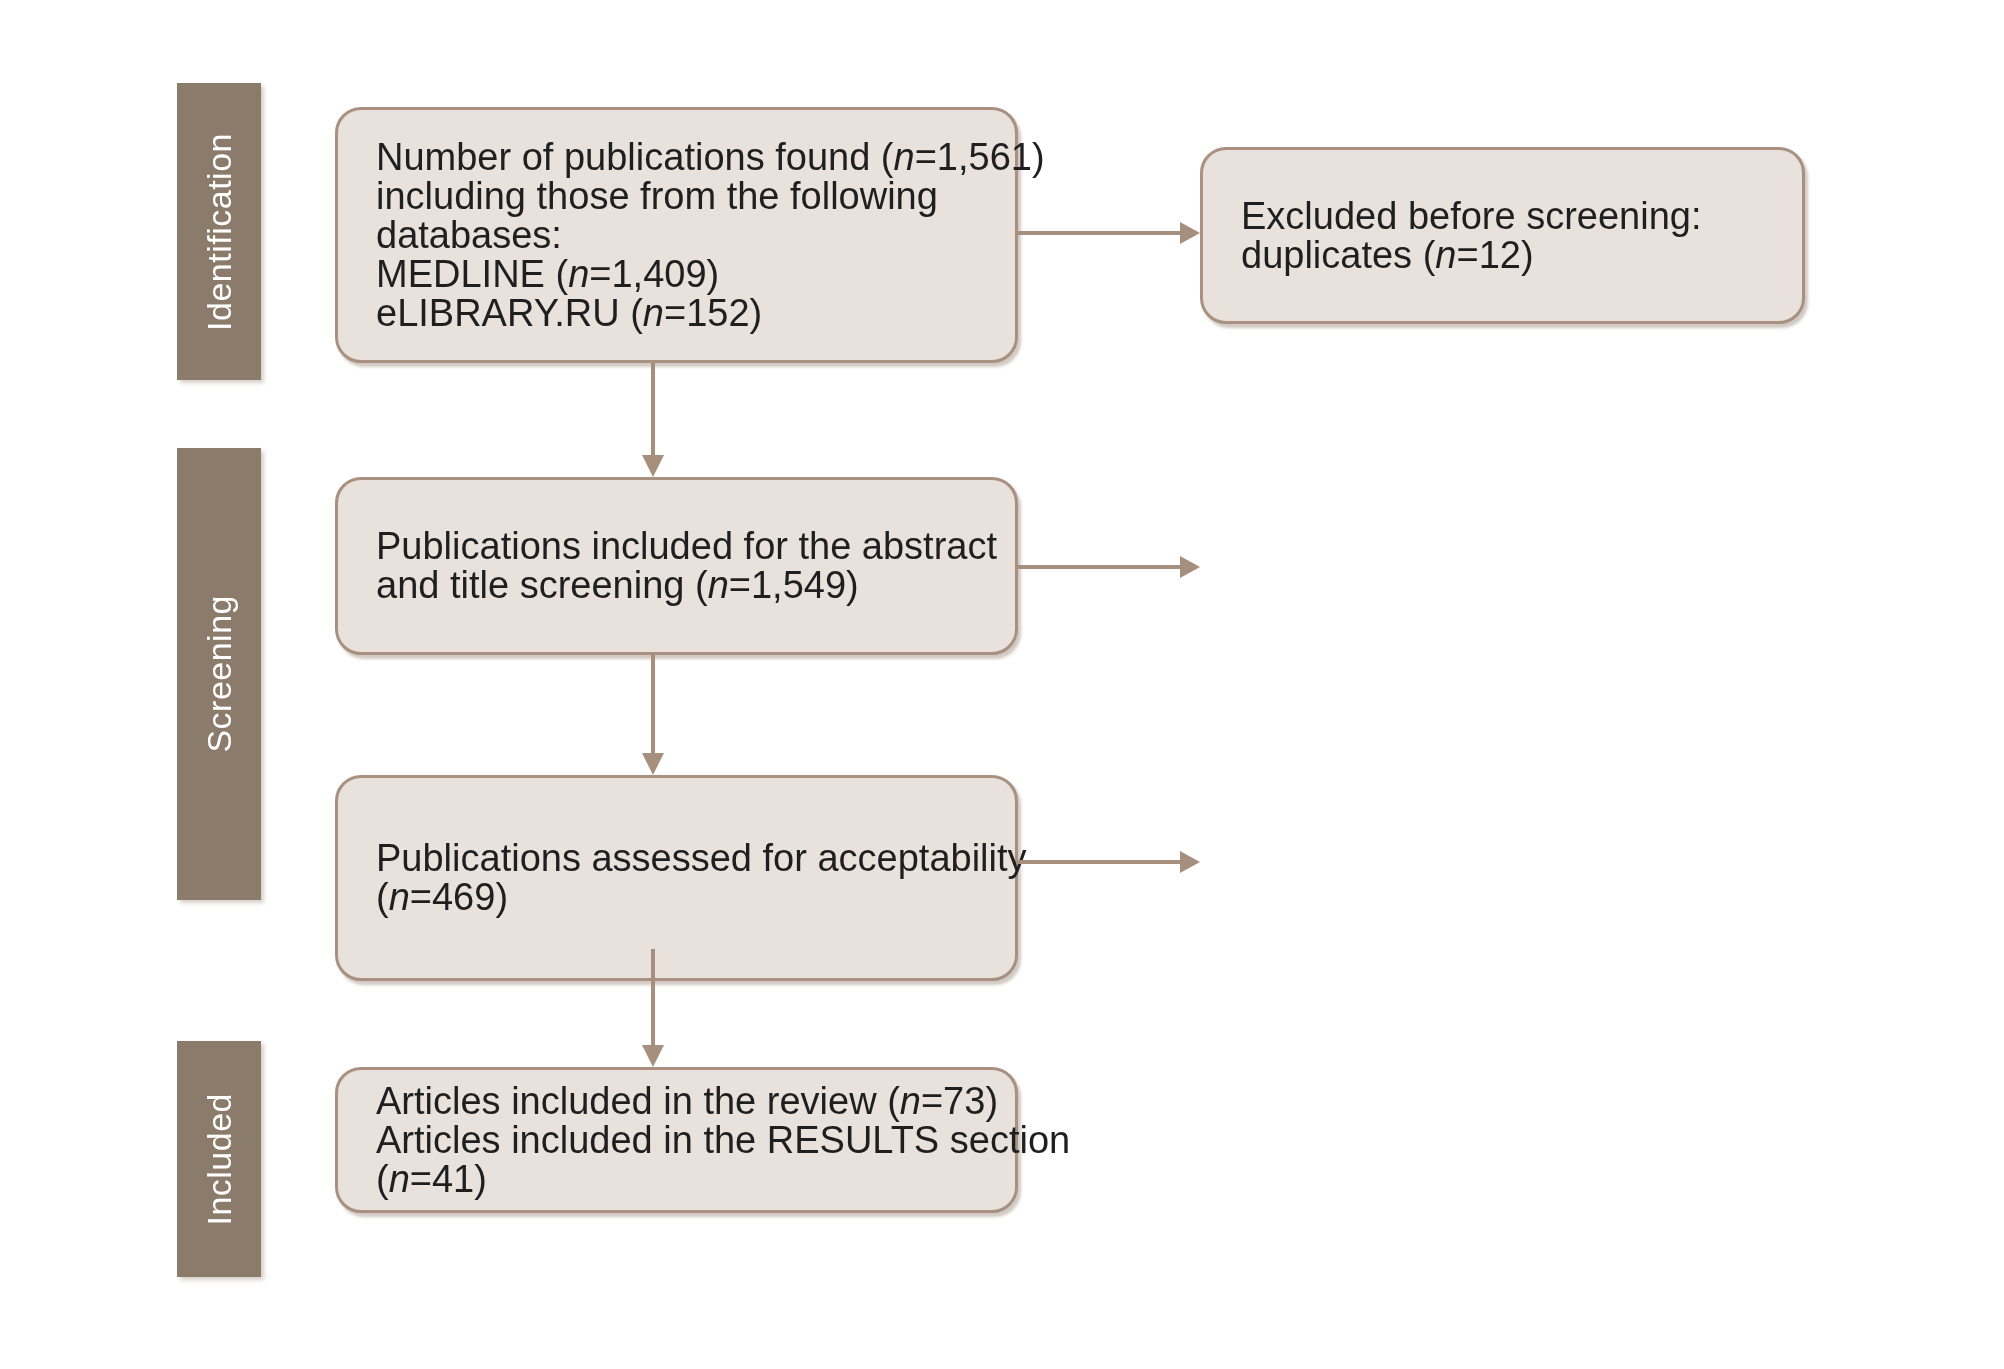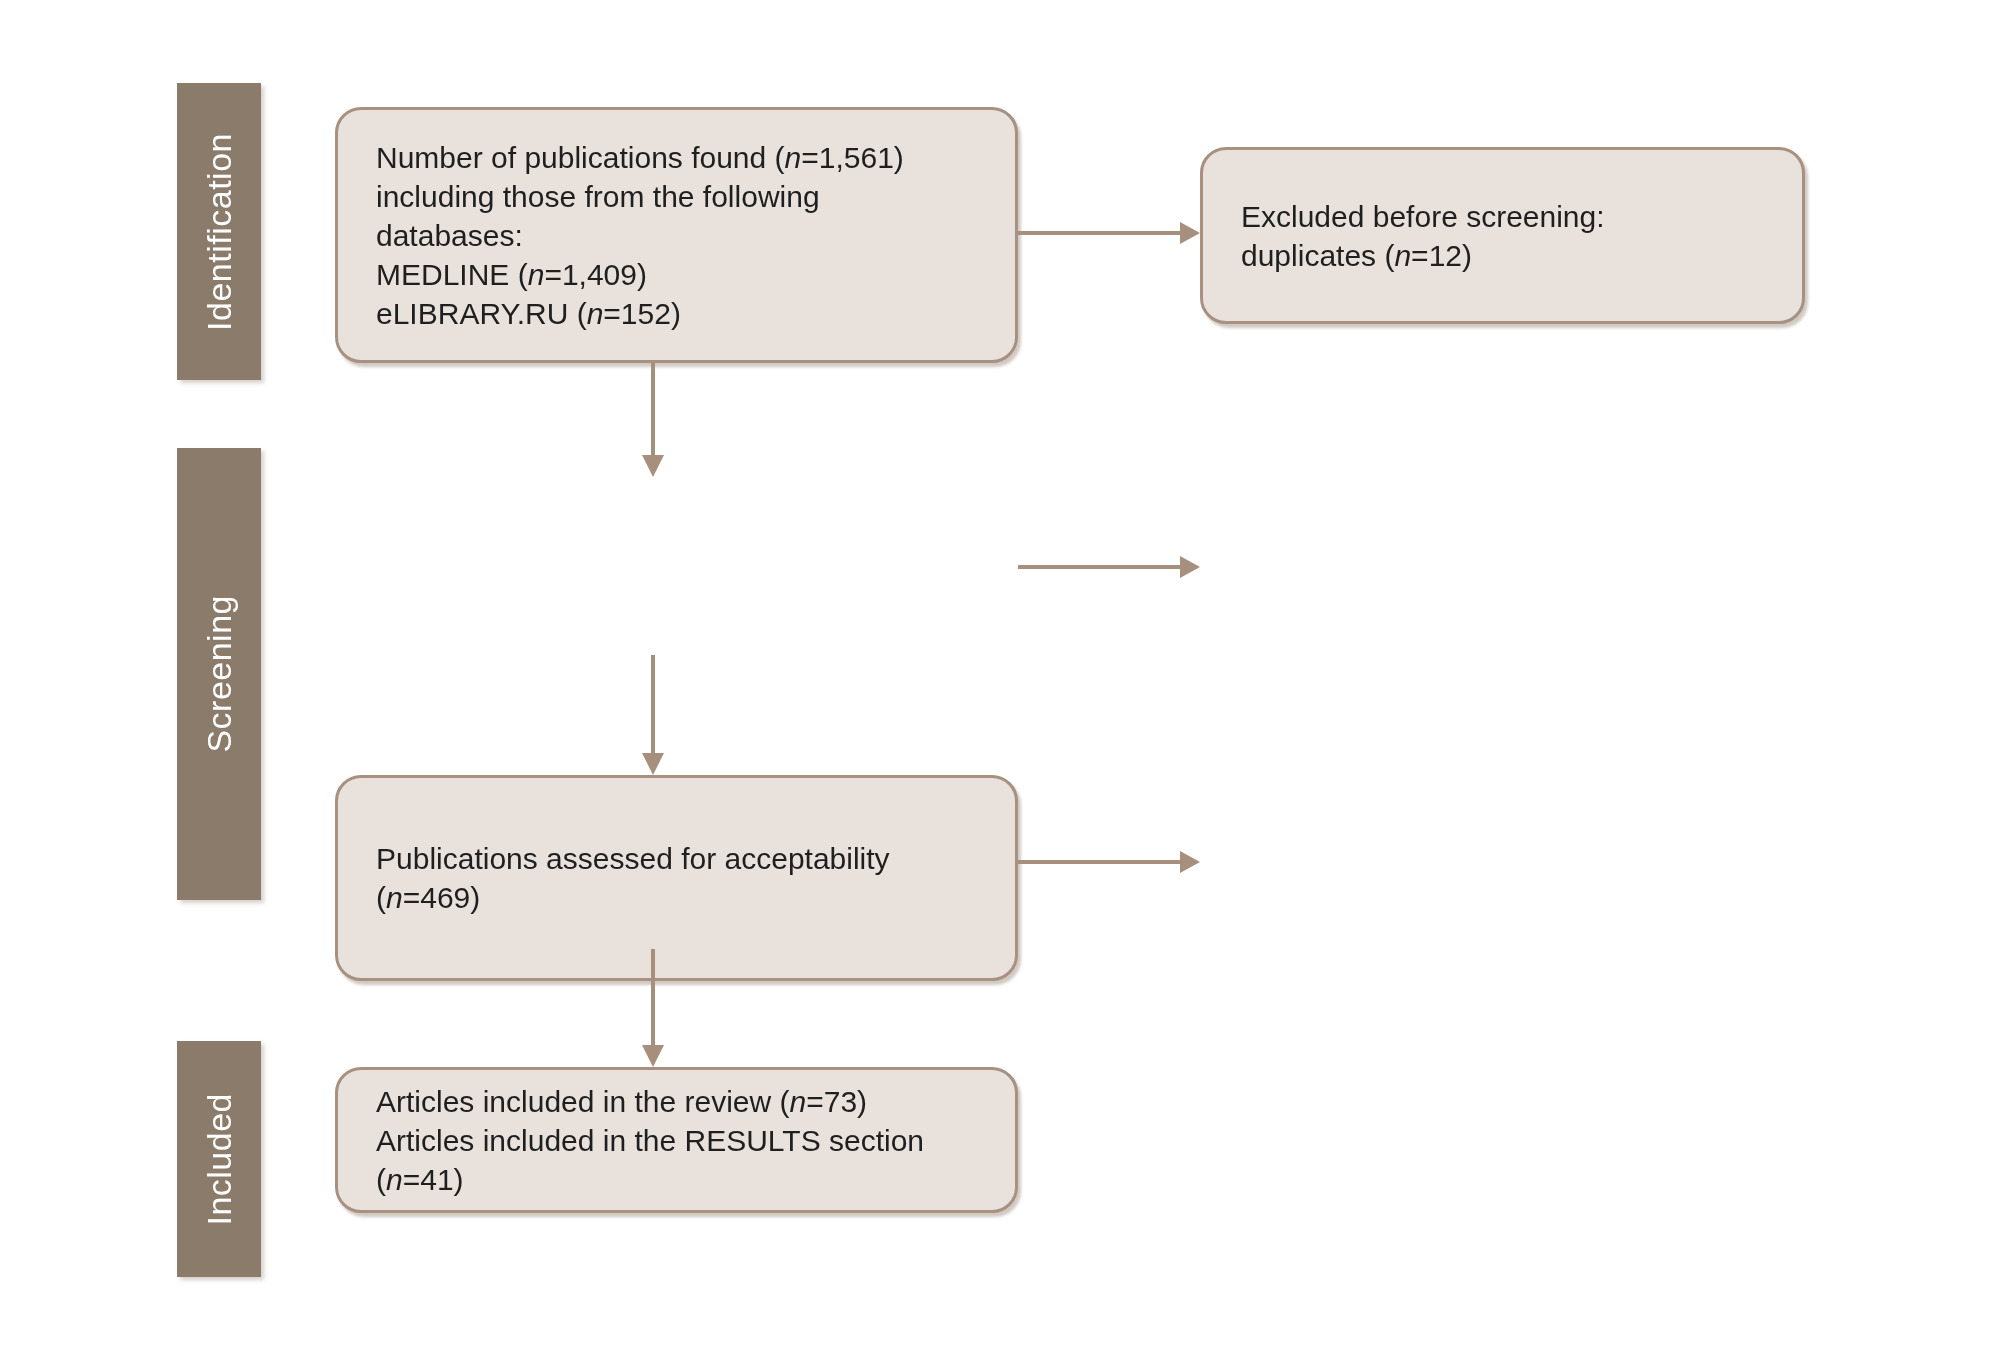--- a/index.html
+++ b/index.html
@@ -42,21 +42,21 @@
   .flow-box{
     position:absolute;
     box-sizing:border-box;
     background:var(--box-fill);
     border:3px solid var(--box-border);
     border-radius:26px;
     box-shadow:3px 4px 3px rgba(139,121,106,0.40);
     display:flex;flex-direction:column;justify-content:center;
     padding:12px 28px 12px 38px;
     color:var(--text);
-    font-size:30px;
+    font-size:38px;
     line-height:39px;
     white-space:nowrap;
   }
   #box1{left:335px;top:107px;width:683px;height:256px;}
   #box2{left:335px;top:477px;width:683px;height:178px;}
   #box3{left:335px;top:775px;width:683px;height:206px;}
   #box4{left:335px;top:1067px;width:683px;height:146px;}
   #rbox1{left:1200px;top:147px;width:605px;height:177px;}
   #rbox2{left:1200px;top:485px;width:605px;height:173px;}
   #rbox3{left:1200px;top:769px;width:605px;height:187px;}
@@ -93,20 +93,23 @@
   <div class="stage-bar" id="bar-screening">
     <span>Screening</span>
   </div>
   <div class="stage-bar" id="bar-included">
     <span>Included</span>
   </div>
 
   <div class="flow-box" id="box1">
     <div>Number of publications found (<i>n</i>=1,561)<br>including those from the following<br>databases:<br>MEDLINE (<i>n</i>=1,409)<br>eLIBRARY.RU (<i>n</i>=152)</div>
   </div>
+  <div class="flow-box" id="box2">
+    <div>Publications included for the abstract<br>and title screening (<i>n</i>=1,549)</div>
+  </div>
   <div class="flow-box" id="box3">
     <div>Publications assessed for acceptability<br>(<i>n</i>=469)</div>
   </div>
   <div class="flow-box" id="box4">
     <div>Articles included in the review (<i>n</i>=73)<br>Articles included in the RESULTS section<br>(<i>n</i>=41)</div>
   </div>
 
   <div class="flow-box" id="rbox1">
     <div>Excluded before screening:<br>duplicates (<i>n</i>=12)</div>
   </div>

